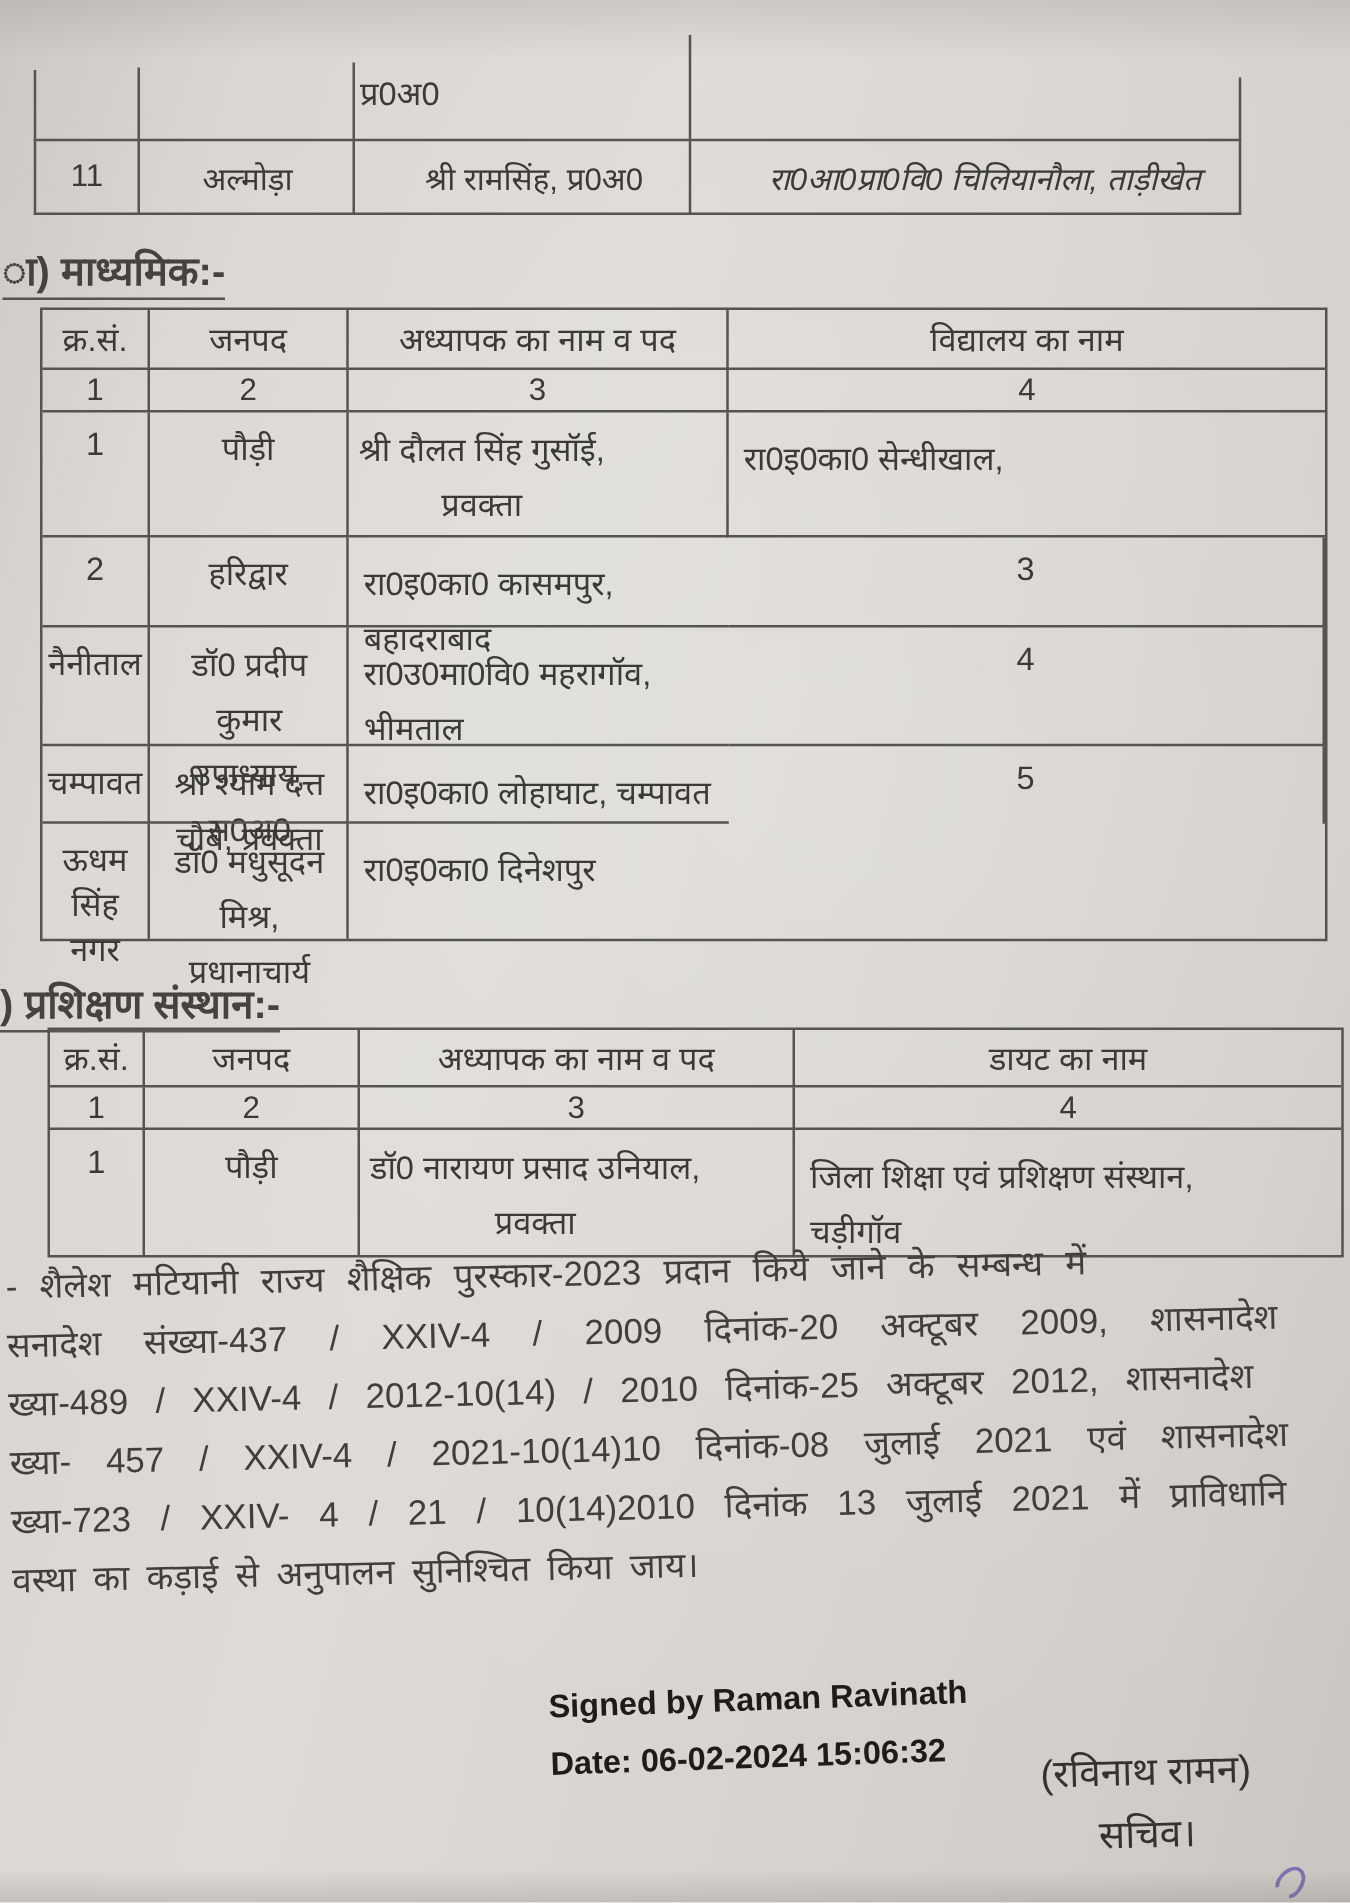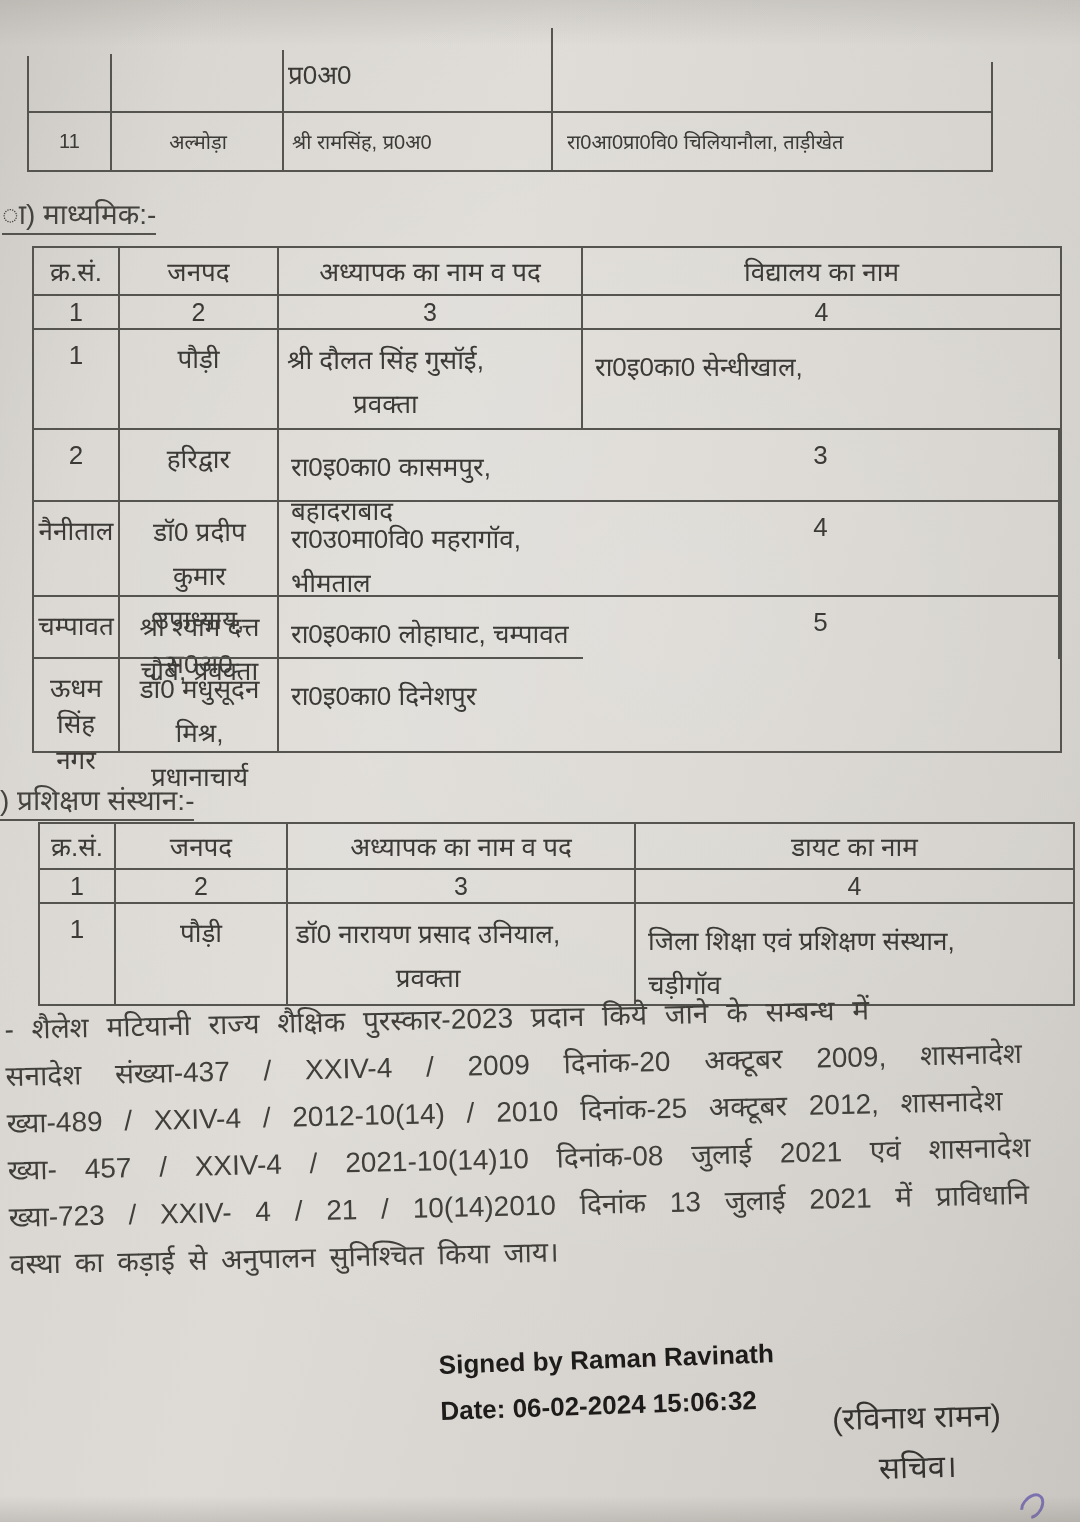--- a/index.html
+++ b/index.html
@@ -14,28 +14,28 @@
   .shade-top{position:absolute;left:0;top:0;width:100%;height:46px;
     background:linear-gradient(180deg,rgba(120,116,110,.18),rgba(0,0,0,0));}
   .shade-bottom{position:absolute;left:0;bottom:0;width:100%;height:26px;
     background:linear-gradient(0deg,rgba(110,106,100,.22),rgba(0,0,0,0));}
 
   
   .toptbl{position:absolute;left:27px;top:50px;width:1078px;height:122px;}
   .toptbl .v{position:absolute;width:2px;background:#56544f;}
   .toptbl .h{position:absolute;height:2px;background:#56544f;left:0;width:966px;}
   .toptbl .overflow-text{position:absolute;left:261px;top:6px;font-size:26px;}
-  .toptbl .r11{position:absolute;left:0;top:63px;width:966px;height:57px;display:flex;align-items:center;font-size:20px;}
+  .toptbl .r11{position:absolute;left:0;top:63px;width:966px;height:57px;display:flex;align-items:center;font-size:25px;}
   .toptbl .r11 .c1{width:85px;text-align:center;}
   .toptbl .r11 .c2{width:172px;text-align:center;}
-  .toptbl .r11 .c3{width:269px;padding-left:8px;box-sizing:border-box;}
-  .toptbl .r11 .c4{flex:1;padding-left:14px;box-sizing:border-box;}
+  .toptbl .r11 .c3{width:269px;padding-left:8px;box-sizing:border-box;margin-left:48px;}
+  .toptbl .r11 .c4{flex:1;padding-left:14px;box-sizing:border-box;font-style:italic;}
 
   
-  .sec-heading{position:absolute;font-size:28px;color:#44433e;}
+  .sec-heading{position:absolute;font-size:32px;color:#44433e;font-weight:bold;}
   .sec-heading .u{border-bottom:2px solid #55534e;padding-bottom:3px;}
   .h-madhyamik{left:2px;top:194px;}
   .h-training{left:0px;top:780px;}
 
   
   .gtbl{position:absolute;display:grid;border:2px solid #56544f;background:rgba(255,255,255,.03);font-size:26px;}
   .gtbl .cell{border-right:2px solid #56544f;border-bottom:2px solid #56544f;
     box-sizing:border-box;display:flex;white-space:pre-line;}
   .gtbl .cell.lastcol{border-right:none;}
   .gtbl .cell.lastrow{border-bottom:none;}

